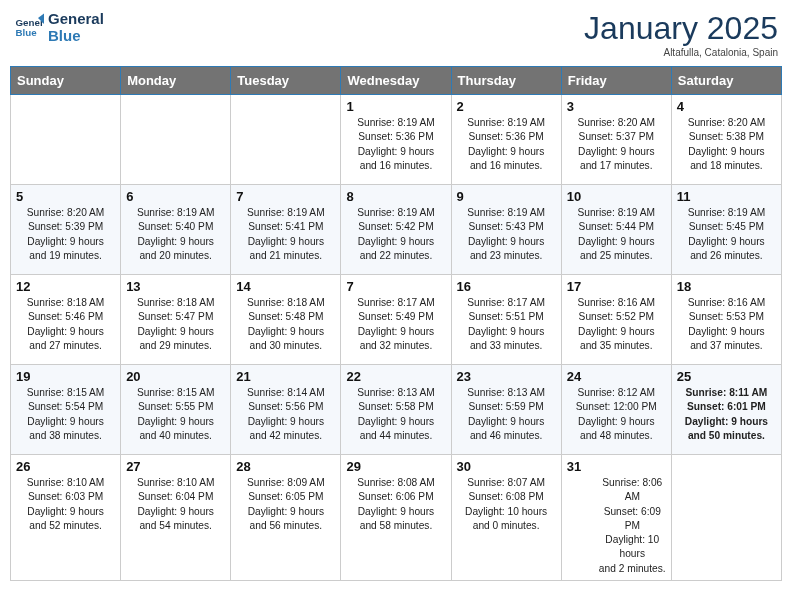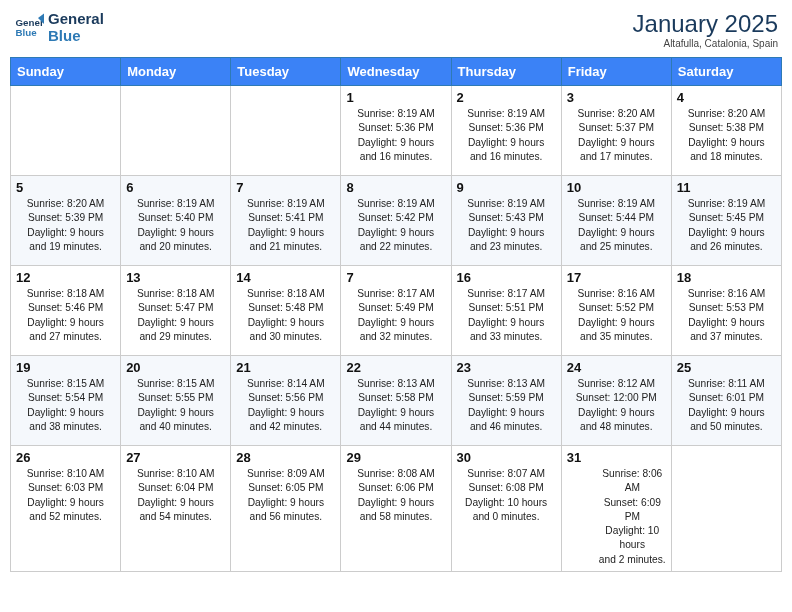--- a/index.html
+++ b/index.html
@@ -23,35 +23,35 @@
       gap: 4px;
     }
     .logo-icon {
       width: 30px;
       height: 30px;
     }
     .title-block {
       text-align: right;
     }
     .month-title {
-      font-size: 24px;
+      font-size: 32px;
       color: #1a3a5c;
       font-weight: normal;
     }
     .subtitle {
       font-size: 10px;
       color: #444;
     }
     .calendar {
       width: 100%;
       border-collapse: collapse;
       border: 1px solid #ccc;
     }
     .calendar th {
-      background: #3b82f6;
+      background: #737373;
       color: #fff;
       text-align: left;
       padding: 6px 6px;
       font-size: 13px;
       font-weight: bold;
       border: 1px solid #2e7ab5;
     }
     .calendar td {
       vertical-align: top;
       padding: 4px 5px;
@@ -289,21 +289,21 @@
         </td>
         <td>
           <div class="day-number">24</div>
           <div class="day-info" style="white-space: pre-line;">Sunrise: 8:12 AM
 Sunset: 12:00 PM
 Daylight: 9 hours
 and 48 minutes.</div>
         </td>
         <td>
           <div class="day-number">25</div>
-          <div class="day-info" style="white-space: pre-line;">Sunrise: 8:11 AM
+          <div class="day-info" style="white-space: pre-line; font-weight: bold;">Sunrise: 8:11 AM
 Sunset: 6:01 PM
 Daylight: 9 hours
 and 50 minutes.</div>
         </td>
       </tr>
       <tr>
         <td>
           <div class="day-number">26</div>
           <div class="day-info" style="white-space: pre-line;">Sunrise: 8:10 AM
 Sunset: 6:03 PM

